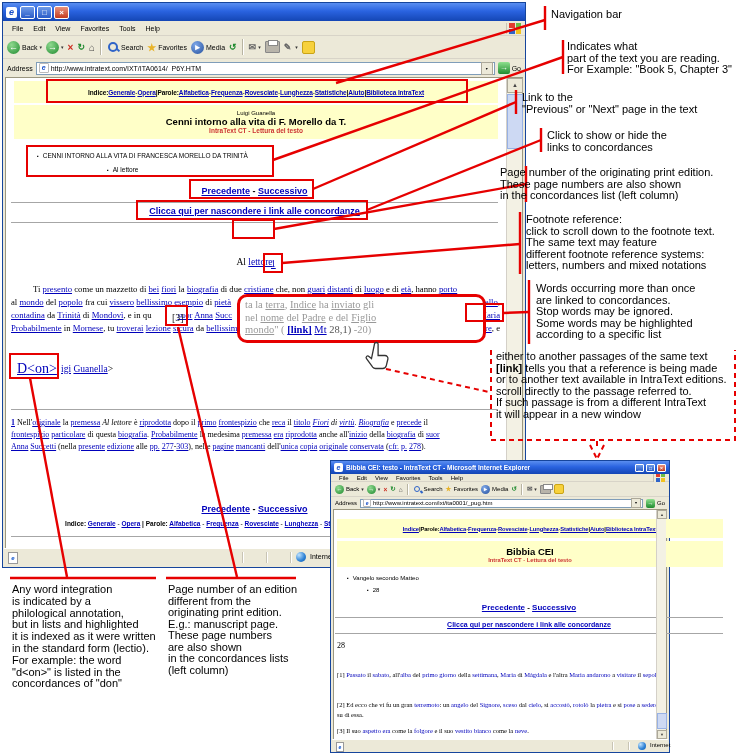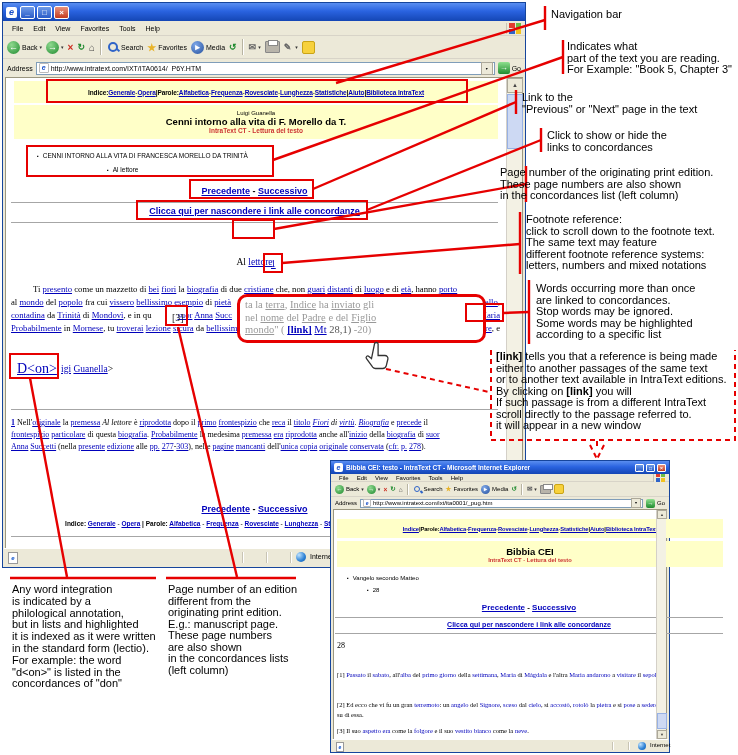--- a/index.html
+++ b/index.html
@@ -492,26 +492,25 @@
     <div class="ln"><span>letters, numbers and mixed notations</span></div>
   </div>
 <div class="ann" style="left:536px;top:283px">
     <div class="ln"><span>Words occurring more than once</span></div>
     <div class="ln"><span>are linked to concordances.</span></div>
     <div class="ln"><span>Stop words may be ignored.</span></div>
     <div class="ln"><span>Some words may be highlighted</span></div>
     <div class="ln"><span>according to a specific list</span></div>
   </div>
 <div class="ann" style="left:496px;top:351px">
+    <div class="ln"><span>either to another passages of the same text</span></div>
     <div class="ln"><span class="b">[link]</span><span> tells you that a reference is being made</span></div>
-    <div class="ln"><span>either to another passages of the same text</span></div>
     <div class="ln"><span>or to another text available in IntraText editions.</span></div>
-    <div class="ln"><span>By clicking on </span><span class="b">[link]</span><span> you will</span></div>
+    <div class="ln"><span>scroll directly to the passage referred to.</span></div>
     <div class="ln"><span>If such passage is from a different IntraText</span></div>
-    <div class="ln"><span>scroll directly to the passage referred to.</span></div>
     <div class="ln"><span>it will appear in a new window</span></div>
   </div>
 <div class="ann" style="left:12px;top:584px;line-height:11.8px">
     <div class="ln"><span>Any word integration</span></div>
     <div class="ln"><span>is indicated by a</span></div>
     <div class="ln"><span>philological annotation,</span></div>
     <div class="ln"><span>but in lists and highlighted</span></div>
     <div class="ln"><span>it is indexed as it were written</span></div>
     <div class="ln"><span>in the standard form (lectio).</span></div>
     <div class="ln"><span>For example: the word</span></div>

